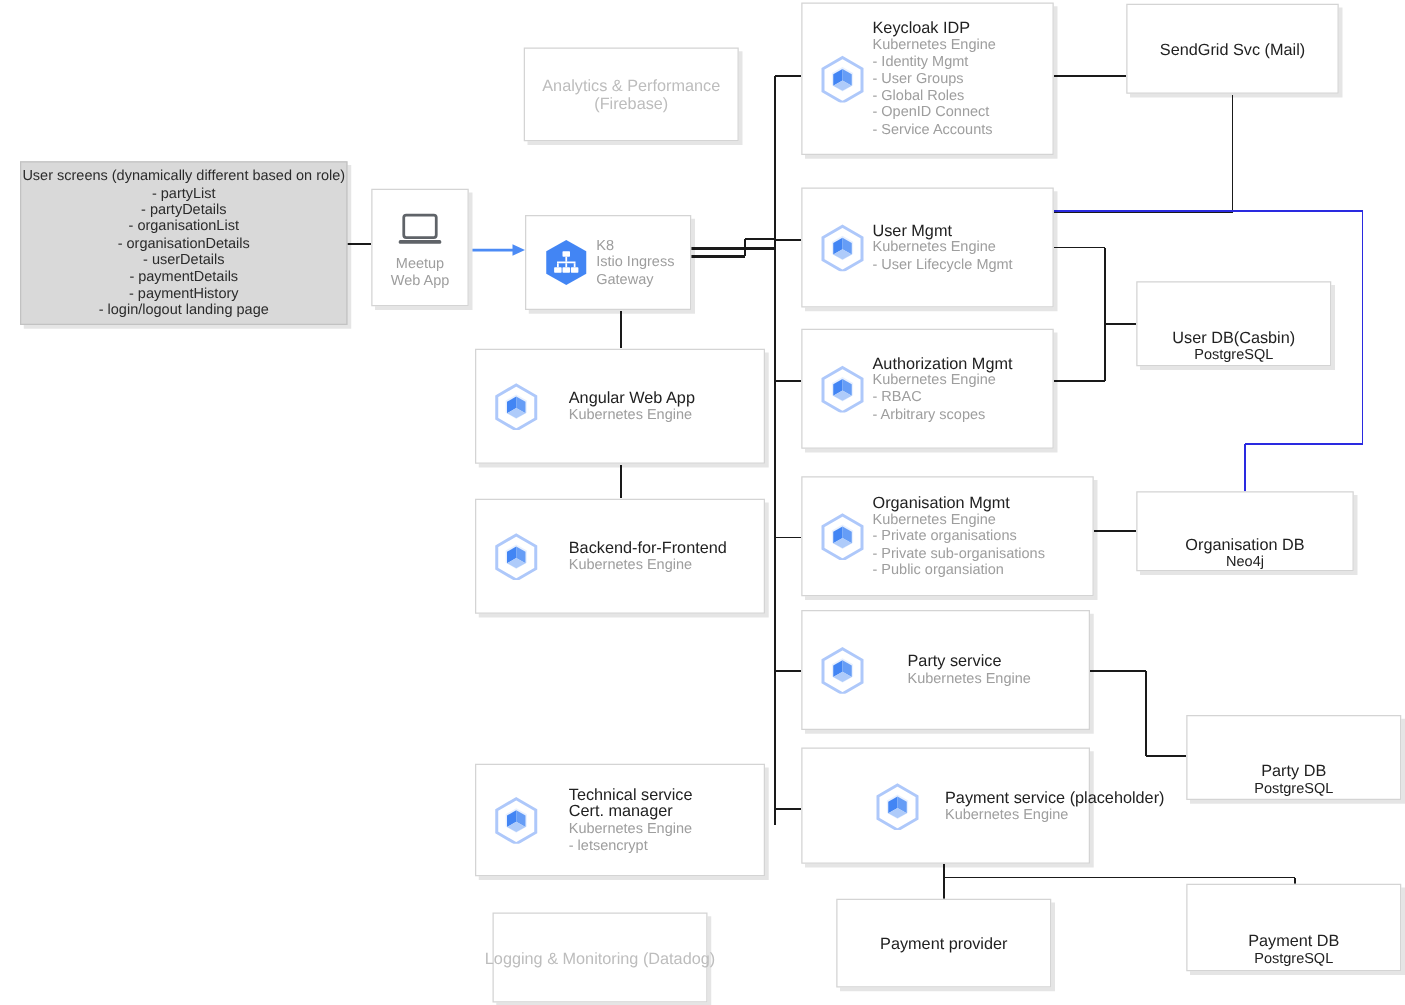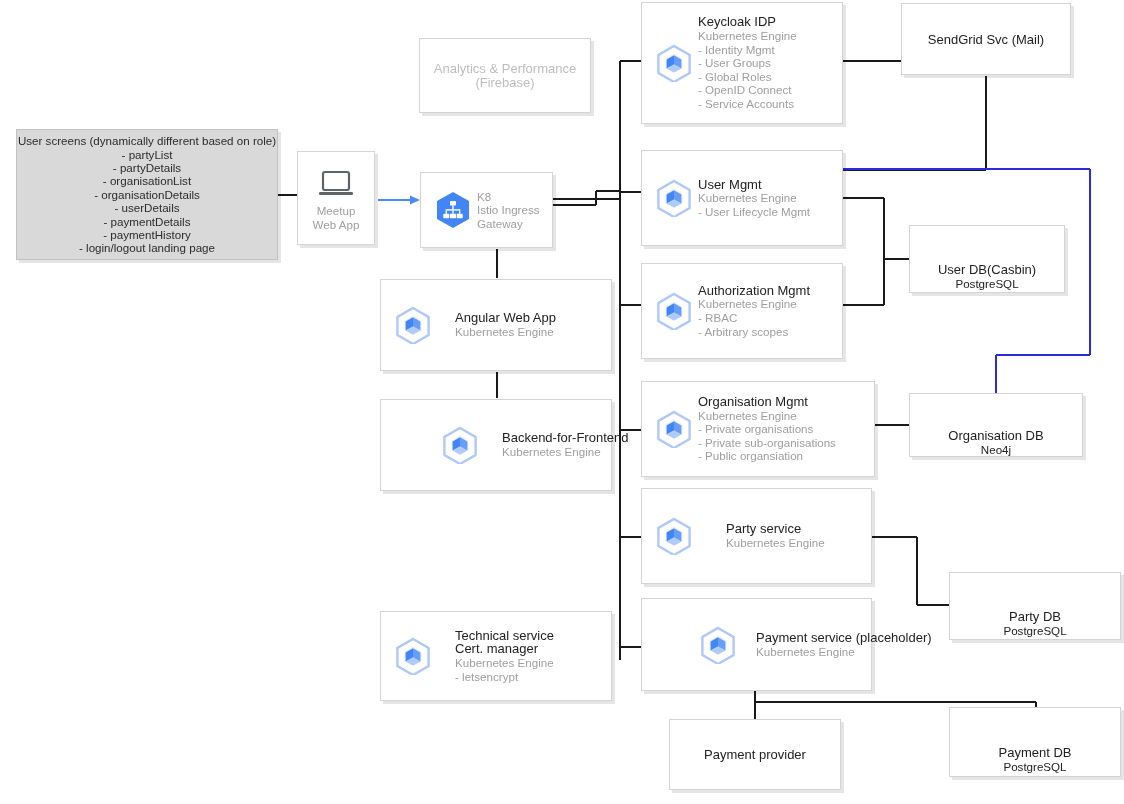--- a/index.html
+++ b/index.html
@@ -342,21 +342,21 @@
         <path d="M19 11.2 L19 20.4 L26.4 24.6 L26.4 15.4 Z" fill="#669df6"></path>
         <path d="M11.6 24.6 L19 20.4 L26.4 24.6 L19 28.6 Z" fill="#aecbfa"></path>
       </svg>
     </span>
     <span class="txtblock" style="margin-left:22px;">
       <span class="ttl">Angular Web App</span>
       <span class="sub">Kubernetes Engine</span>
     </span>
   </div>
 
-  <div class="node withicon" style="left:380px; top:399px; width:232px; height:92px;padding-left:47px;">
+  <div class="node withicon" style="left:380px; top:399px; width:232px; height:92px;">
     <span class="iconwrap">
       <svg width="38" height="38" viewBox="0 0 38 38">
         <polygon points="19,2 34.6,11 34.6,29 19,38 3.4,29 3.4,11" fill="none" stroke="#aec8fa" stroke-width="2.4"></polygon>
         <polygon points="19,9.5 27.5,14.4 27.5,24.2 19,29.1 10.5,24.2 10.5,14.4" fill="#e8f0fe"></polygon>
         <path d="M19 11.2 L19 20.4 L11.6 24.6 L11.6 15.4 Z" fill="#4285f4"></path>
         <path d="M19 11.2 L19 20.4 L26.4 24.6 L26.4 15.4 Z" fill="#669df6"></path>
         <path d="M11.6 24.6 L19 20.4 L26.4 24.6 L19 28.6 Z" fill="#aecbfa"></path>
       </svg>
     </span>
     <span class="txtblock" style="margin-left:22px;">
@@ -376,20 +376,23 @@
       </svg>
     </span>
     <span class="txtblock" style="margin-left:22px;">
       <span class="ttl">Technical service</span>
       <span class="ttl">Cert. manager</span>
       <span class="sub">Kubernetes Engine</span>
       <span class="sub">- letsencrypt</span>
     </span>
   </div>
 
+  <div class="node centered" style="left:394px; top:730px; width:172px; height:72px;">
+    <span class="ttl grey">Logging &amp; Monitoring (Datadog)</span>
+  </div>
 
   <div class="node centered db" style="left:909px; top:225px; width:156px; height:68px;">
     <span class="txtblock">
       <span class="ttl">User DB(Casbin)</span>
       <span class="sub">PostgreSQL</span>
     </span>
   </div>
 
   <div class="node centered db" style="left:909px; top:393px; width:174px; height:64px;">
     <span class="txtblock">

